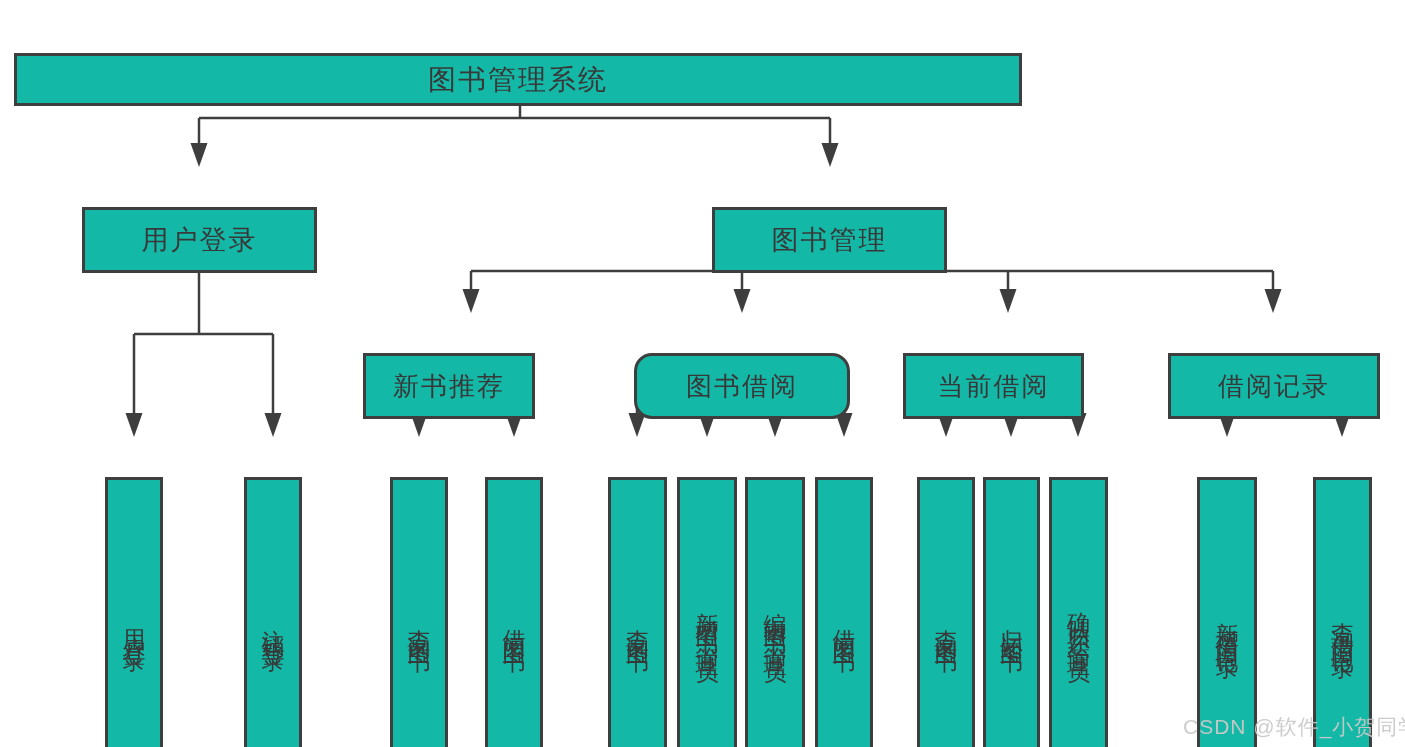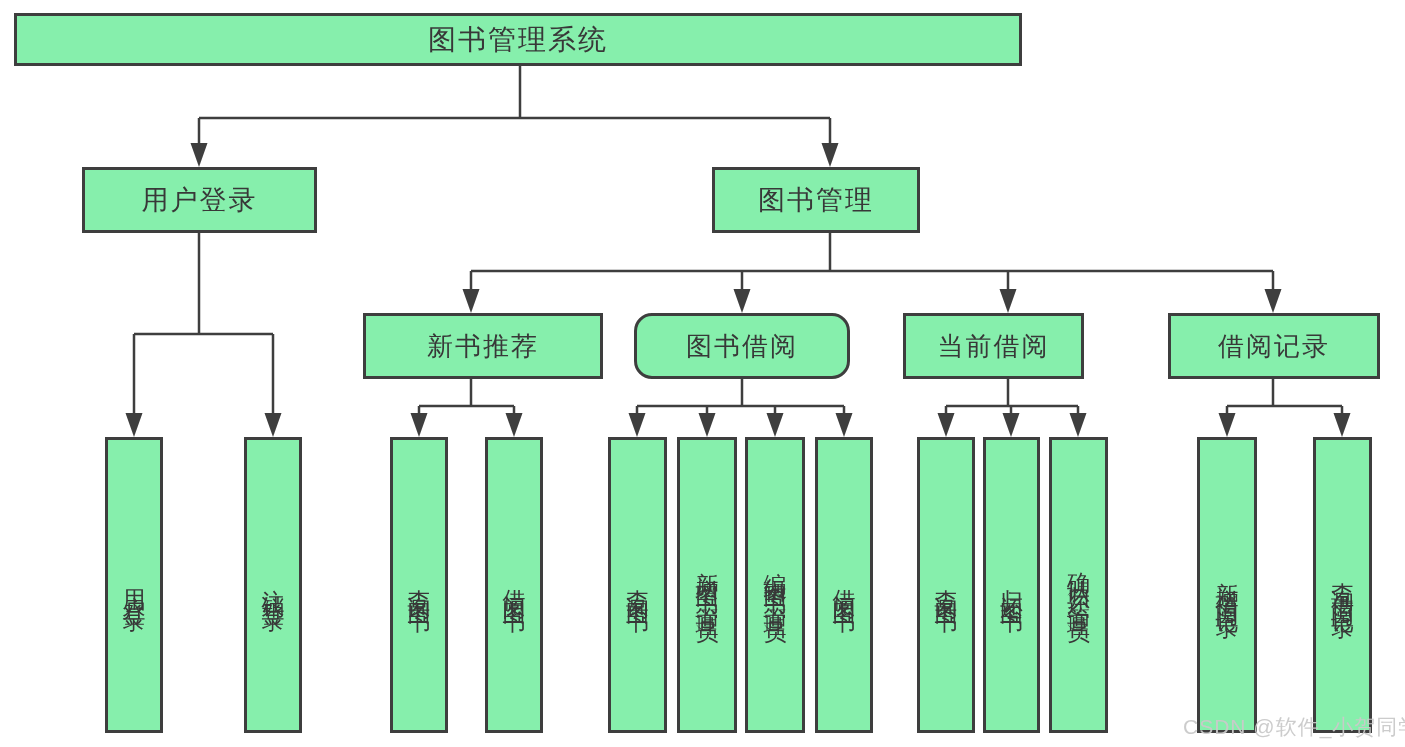--- a/index.html
+++ b/index.html
@@ -17,27 +17,28 @@
   }
   .wires {
     position: absolute;
     left: 0;
     top: 0;
     pointer-events: none;
   }
   .node {
     position: absolute;
     box-sizing: border-box;
-    background: #86efac;
+    background: #14b8a6;
     border: 3px solid #3e3e3e;
     color: #383838;
     display: flex;
     align-items: center;
     justify-content: center;
     text-align: left;
+    margin-top: 40px;
   }
   .node.banner  { font-size: 28px; letter-spacing: 2px; }
   .node.branch  { font-size: 27px; letter-spacing: 2px; }
   .node.section { font-size: 26px; letter-spacing: 2px; }
   .node.leaf    { font-size: 23px; }
   .node.leaf .vtext {
     writing-mode: vertical-rl;
     text-orientation: mixed;
     letter-spacing: 7px;
     line-height: 1;
@@ -121,23 +122,23 @@
       <polygon points="1011,437 1002.5,413 1019.5,413"></polygon>
       <polygon points="1078,437 1069.5,413 1086.5,413"></polygon>
       <polygon points="1227,437 1218.5,413 1235.5,413"></polygon>
       <polygon points="1342,437 1333.5,413 1350.5,413"></polygon>
     </g>
   </svg>
 
   <div class="node banner" style="left:14px; top:13px; width:1008px; height:53px;">图书管理系统</div>
 
   <div class="node branch" style="left:82px; top:167px; width:235px; height:66px;">用户登录</div>
-  <div class="node branch" style="left:712px; top:167px; width:208px; height:66px;">图书管理</div>
+  <div class="node branch" style="left:712px; top:167px; width:235px; height:66px;">图书管理</div>
 
-  <div class="node section" style="left:363px; top:313px; width:240px; height:66px;">新书推荐</div>
+  <div class="node section" style="left:363px; top:313px; width:172px; height:66px;">新书推荐</div>
   <div class="node section" style="left:634px; top:313px; width:216px; height:66px;border-radius:18px;">图书借阅</div>
   <div class="node section" style="left:903px; top:313px; width:181px; height:66px;">当前借阅</div>
   <div class="node section" style="left:1168px; top:313px; width:212px; height:66px;">借阅记录</div>
 
   <div class="node leaf" style="left:105px; top:437px; width:58px; height:296px;">
     <span class="vtext">用户登录</span>
   </div>
   <div class="node leaf" style="left:244px; top:437px; width:58px; height:296px;">
     <span class="vtext">注销登录</span>
   </div>

